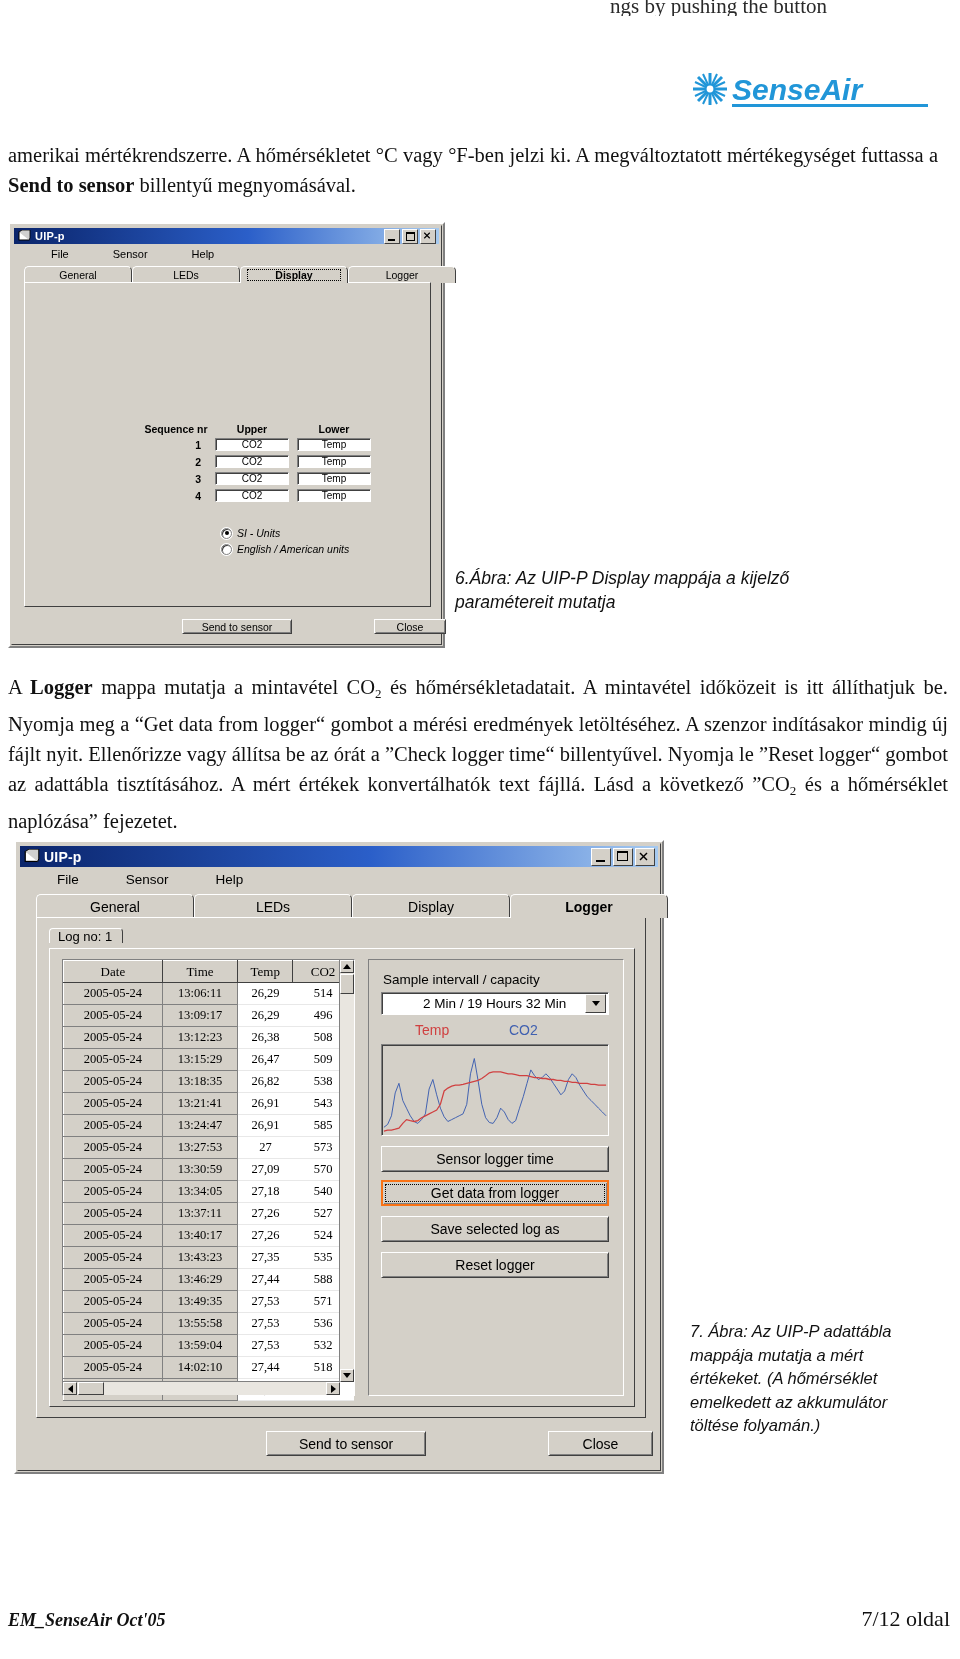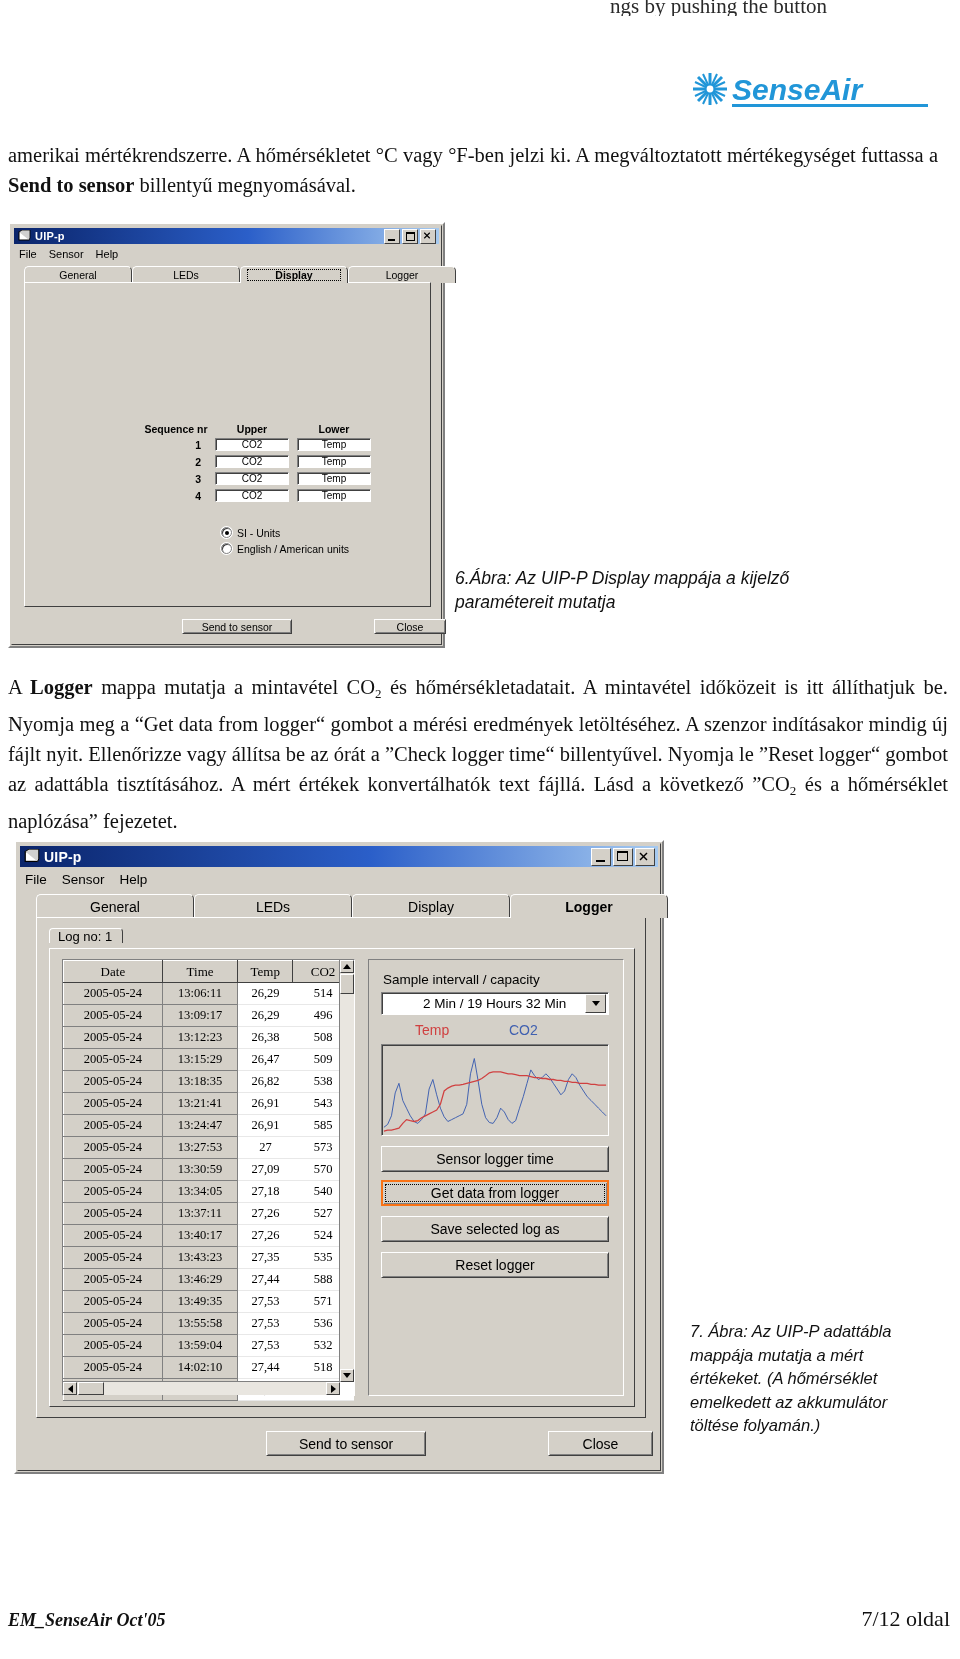--- a/index.html
+++ b/index.html
@@ -72,21 +72,21 @@
   .w2 .tb-btn{width:18px;height:16px;}
   .tb-btn i{position:absolute;background:#000;}
   .tb-btn.min i{left:3px;bottom:2px;width:7px;height:2px;}
   .w2 .tb-btn.min i{left:4px;bottom:3px;width:9px;height:2px;}
   .tb-btn.max i{left:3px;top:2px;width:7px;height:6px;border:1px solid #000;background:none;border-top-width:2px;}
   .w2 .tb-btn.max i{left:3px;top:2px;width:9px;height:7px;}
 
   .menubar{position:absolute;left:3px;top:20px;height:16px;display:flex;align-items:center;
     font-family:"Liberation Sans",sans-serif;font-size:11px;color:#000;gap:12px;padding-left:4px;}
   .w2 .menubar{top:26px;font-size:13.5px;gap:15px;height:19px;}
-  .menubar span{cursor:default;}
+  .menubar span{cursor:default;margin-left:32px;}
 
   
   .tabs{position:absolute;display:flex;align-items:center;}
   .w1 .tabs{left:12px;top:40px;height:17px;}
   .w2 .tabs{left:18px;top:50px;height:24px;}
   .tab{
     background:#d4d0c8;border:1px solid #404040;border-bottom:none;
     border-top-color:#fff;border-left-color:#fff;
     font-family:"Liberation Sans",sans-serif;font-size:10.5px;color:#000;
     display:flex;align-items:center;justify-content:center;
@@ -129,21 +129,21 @@
   .seqrow .nr{width:78px;text-align:right;padding-right:14px;box-sizing:border-box;font-weight:bold;}
   .fieldbox{
     width:74px;height:13px;background:#fff;border:1px solid;
     border-color:#808080 #fff #fff #808080;
     box-shadow:inset 1px 1px 0 #404040;
     display:flex;align-items:center;justify-content:center;font-size:10px;box-sizing:border-box;
   }
   .fieldbox.lower{margin-left:8px;}
   .radios{position:absolute;left:196px;top:244px;
     font-family:"Liberation Sans",sans-serif;font-size:10.5px;color:#000;}
-  .radio{display:flex;gap:5px;margin-bottom:4px;}
+  .radio{display:flex;align-items:center;gap:5px;margin-bottom:4px;font-style:italic;}
   .rdot{width:9px;height:9px;border-radius:50%;background:#fff;
      border:1px solid #808080;box-shadow:inset 1px 1px 0 #404040,0 0 0 1px #fff;
      position:relative;flex:0 0 auto;}
   .rdot.on:after{content:"";position:absolute;left:2.5px;top:2.5px;width:4px;height:4px;
      border-radius:50%;background:#000;}
 
   
   .inner-tabs{position:absolute;left:12px;top:10px;height:15px;display:flex;align-items:center;}
   .inner-tab{background:#d4d0c8;border:1px solid #404040;border-bottom:none;
     border-top-color:#fff;border-left-color:#fff;border-radius:4px 4px 0 0;

